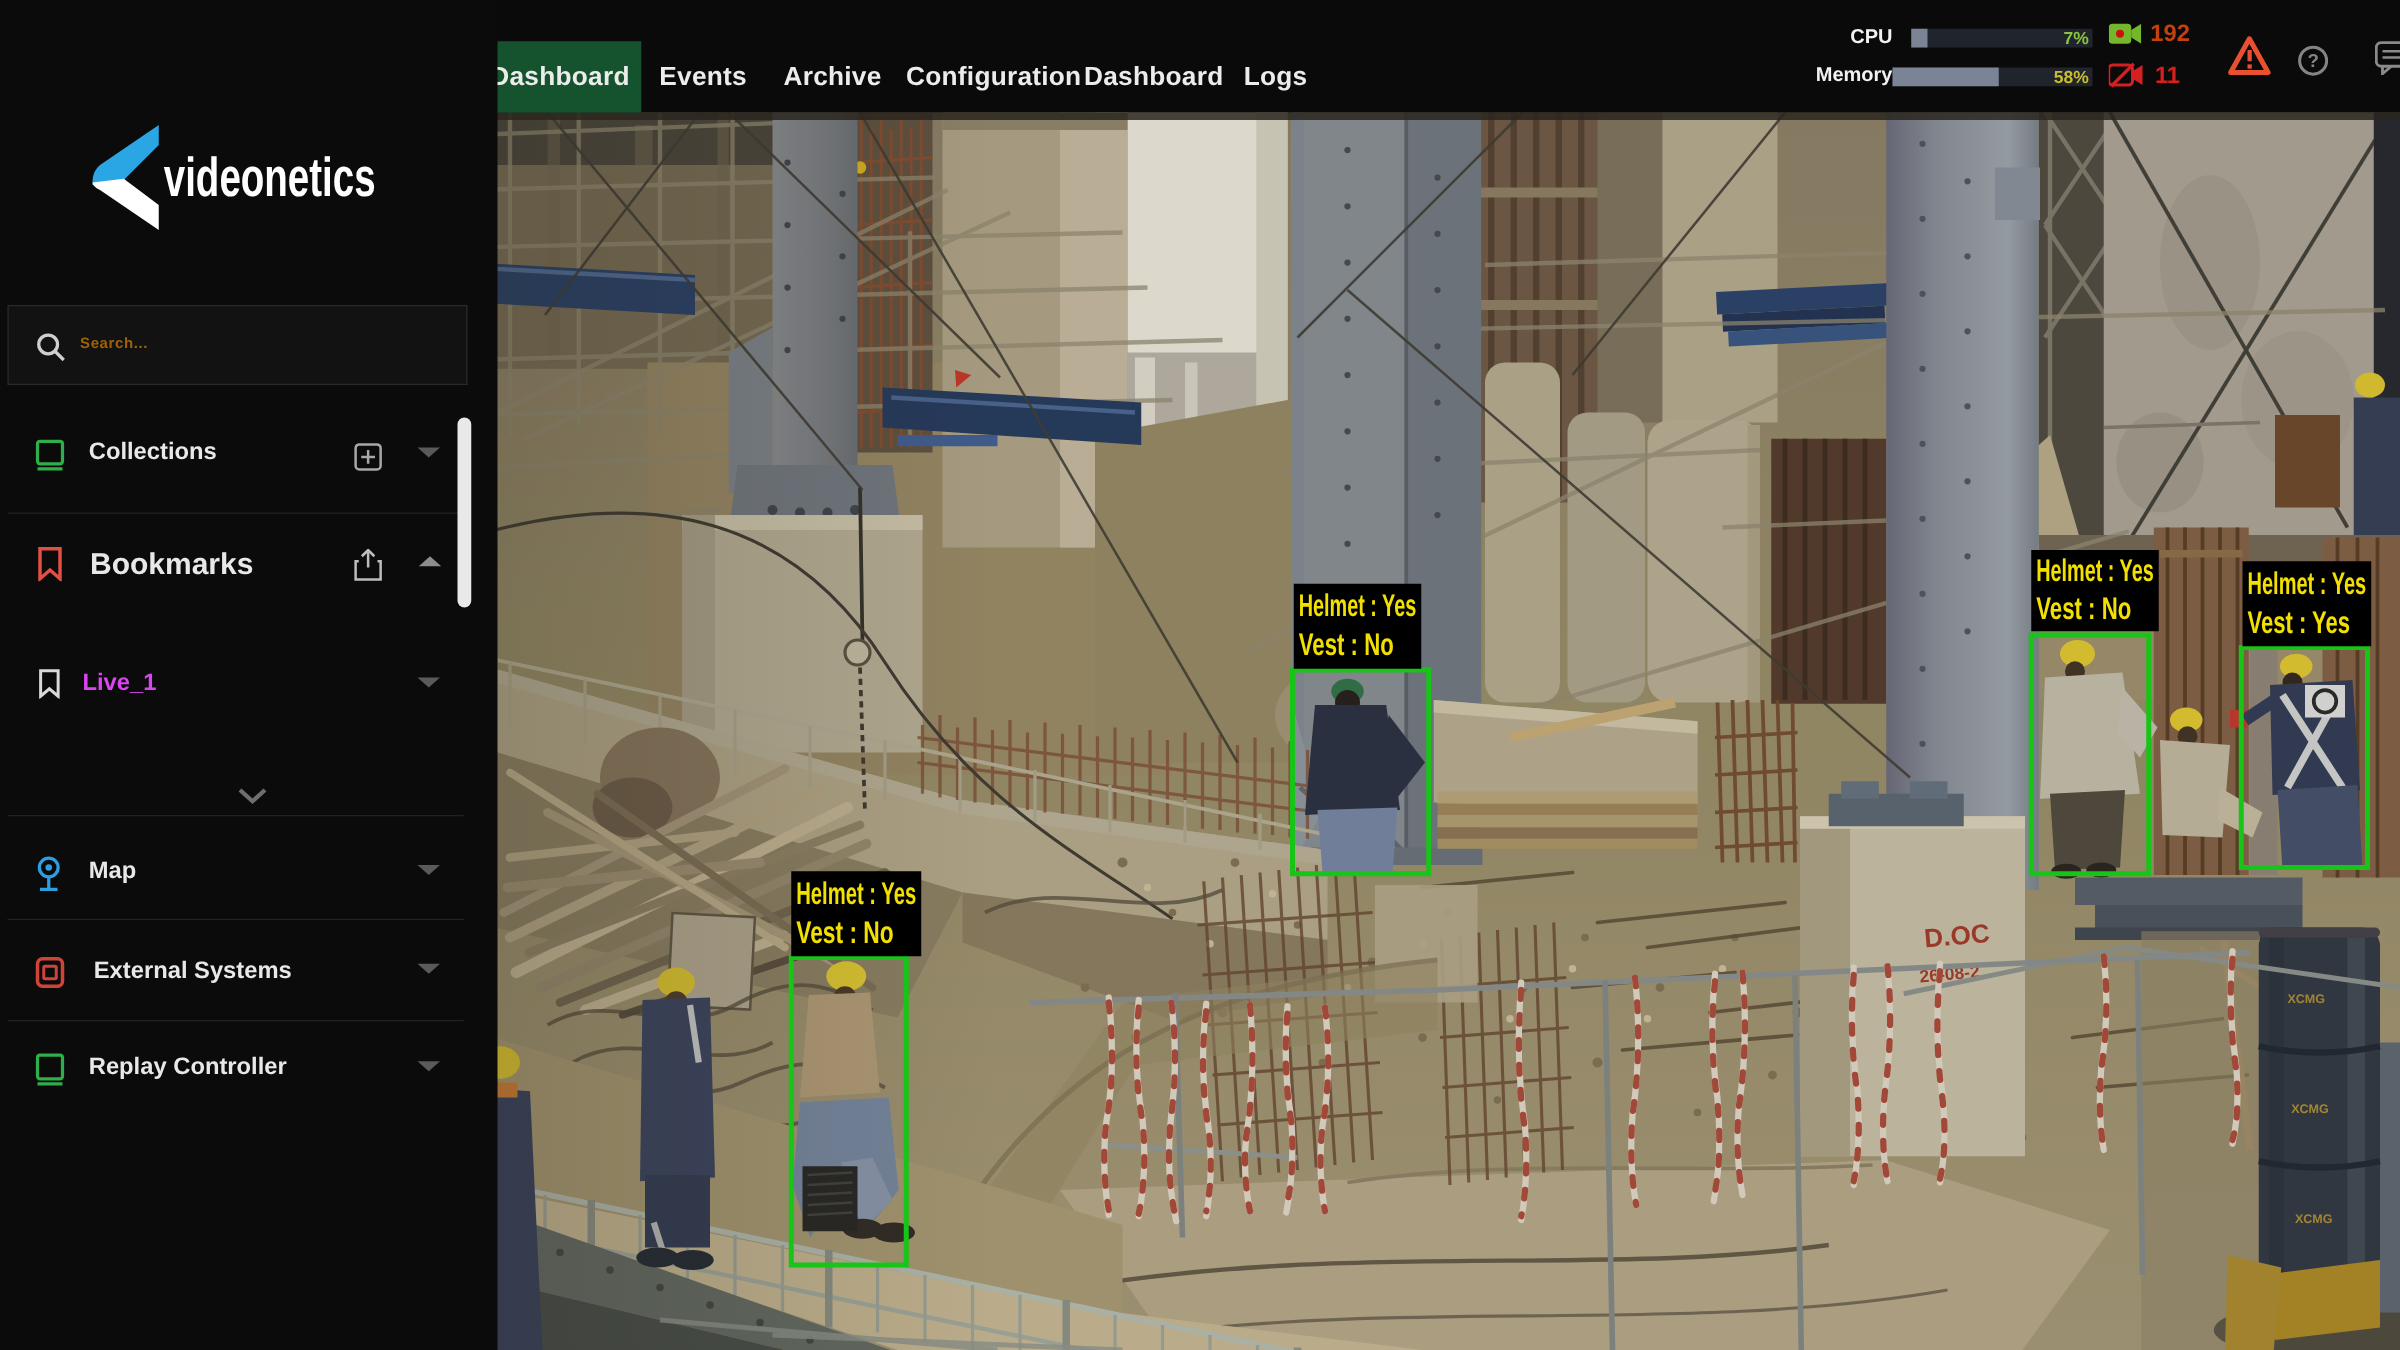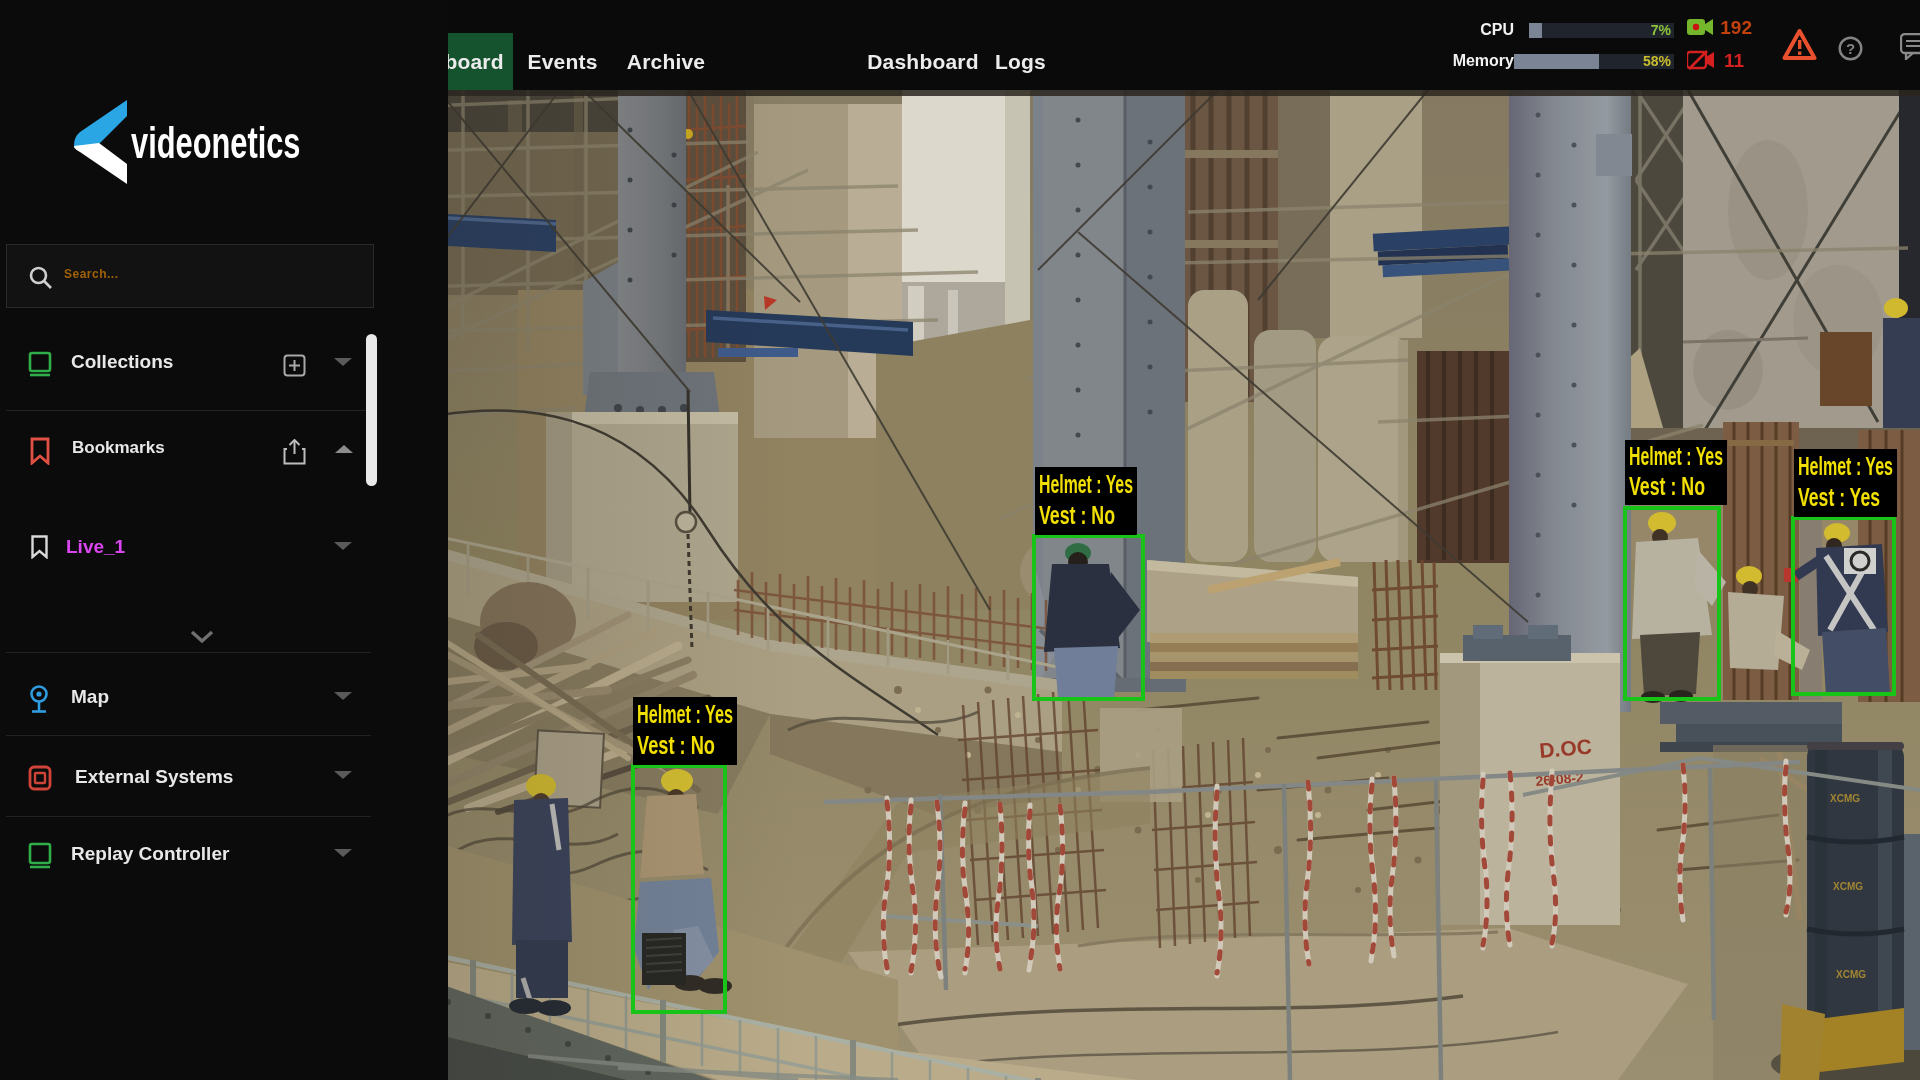--- a/index.html
+++ b/index.html
@@ -8,21 +8,21 @@
   
   #topbar{left:378px;top:0;width:1542px;height:90px;background:#0a0a0a;}
   .tab{position:absolute;top:33px;height:57px;display:flex;align-items:center;justify-content:center;color:#ececec;font-size:21px;font-weight:700;letter-spacing:0.2px;}
   #tab-dash{left:5px;width:130px;background:#14532d;}
   
   .lbl{color:#f2f2f2;font-size:16px;font-weight:700;}
   .bar{position:absolute;width:145px;height:15px;background:#20252d;}
   .bar .fill{position:absolute;left:0;top:0;bottom:0;background:#7b8494;}
   .bar .pct{position:absolute;right:3px;top:0;font-size:14px;font-weight:700;line-height:15px;}
   
-  #sidebar{left:0;top:0;width:448px;height:1080px;background:#0b0b0b;}
+  #sidebar{left:0;top:0;width:398px;height:1080px;background:#0b0b0b;}
   .mtext{color:#e8e8e8;font-size:19px;font-weight:700;}
   .chev{position:absolute;width:0;height:0;border-left:9px solid transparent;border-right:9px solid transparent;}
   .chevd{border-top:8px solid #5a5a5a;}
   .chevu{border-bottom:8px solid #8d8d8d;}
   .divider{position:absolute;left:6px;width:365px;height:1px;background:#222;}
   
   #video{left:378px;top:90px;width:1542px;height:990px;background:#9d8d6c;}
 </style>
 </head>
 <body>
@@ -704,20 +704,21 @@
 <text x="1420" y="416" textLength="82" lengthAdjust="spacingAndGlyphs">Vest : Yes</text>
 </g>
 
 </svg>
 </div>
 
 <div id="topbar" class="abs">
   <div class="tab" id="tab-dash">Dashboard</div>
   <div class="tab" style="left:132px;width:105px;">Events</div>
   <div class="tab" style="left:233px;width:110px;">Archive</div>
+  <div class="tab" style="left:344px;width:146px;">Configuration</div>
   <div class="tab" style="left:490px;width:110px;">Dashboard</div>
   <div class="tab" style="left:605px;width:75px;">Logs</div>
 
   <div class="abs lbl" style="right:406px;top:21px;">CPU</div>
   <div class="abs lbl" style="right:406px;top:52px;">Memory</div>
   <div class="bar" style="right:246px;top:23px;">
       <div class="fill" style="width:13px;"></div>
       <div class="pct" style="color:#8bc43c;">7%</div>
     </div>
   <div class="bar" style="right:246px;top:54px;padding-left:15px;">
@@ -781,21 +782,21 @@
       <rect x="1.5" y="1.5" width="20" height="20" rx="3" fill="none" stroke="#a8a8a8" stroke-width="2"></rect>
       <line x1="11.5" y1="6" x2="11.5" y2="17" stroke="#a8a8a8" stroke-width="2"></line>
       <line x1="6" y1="11.5" x2="17" y2="11.5" stroke="#a8a8a8" stroke-width="2"></line>
     </svg>
   <div class="chev chevd" style="left:334px;top:358px;"></div>
   <div class="divider" style="top:410px;"></div>
 
   <svg class="abs" style="left:30px;top:437px;" width="20" height="28" viewBox="0 0 20 28">
       <path d="M2 2 L18 2 L18 26 L10 19 L2 26 Z" fill="none" stroke="#e05043" stroke-width="2.8"></path>
     </svg>
-  <div class="abs mtext" style="left:72px;top:438px;font-size:17px;">Bookmarks</div>
+  <div class="abs mtext" style="left:72px;top:438px;font-size:24px;">Bookmarks</div>
   <svg class="abs" style="left:283px;top:439px;" width="23" height="26" viewBox="0 0 23 26">
       <path d="M4 10 L1.5 10 L1.5 24.5 L21.5 24.5 L21.5 10 L19 10" fill="none" stroke="#bdbdbd" stroke-width="2"></path>
       <line x1="11.5" y1="1" x2="11.5" y2="15" stroke="#bdbdbd" stroke-width="2"></line>
       <path d="M6.5 6 L11.5 1 L16.5 6" fill="none" stroke="#bdbdbd" stroke-width="2"></path>
     </svg>
   <div class="chev chevu" style="left:335px;top:445px;"></div>
 
   <svg class="abs" style="left:31px;top:535px;" width="17" height="24" viewBox="0 0 17 24">
       <path d="M1.5 1.5 L15.5 1.5 L15.5 22 L8.5 16 L1.5 22 Z" fill="none" stroke="#d9d9d9" stroke-width="2.4"></path>
     </svg>

